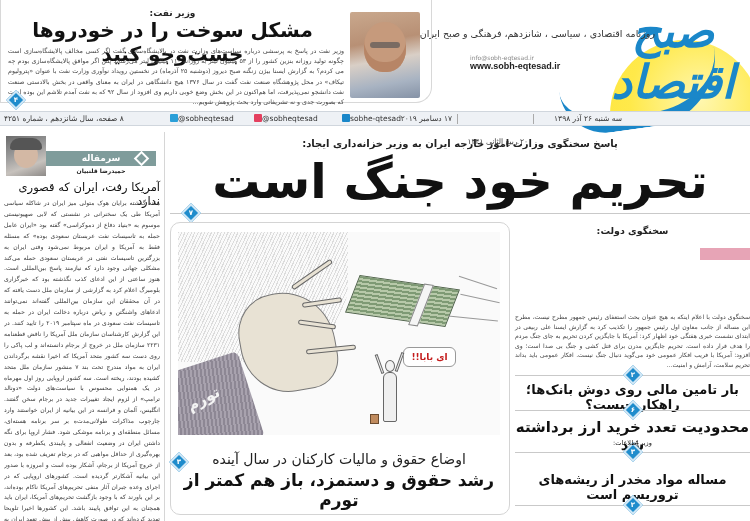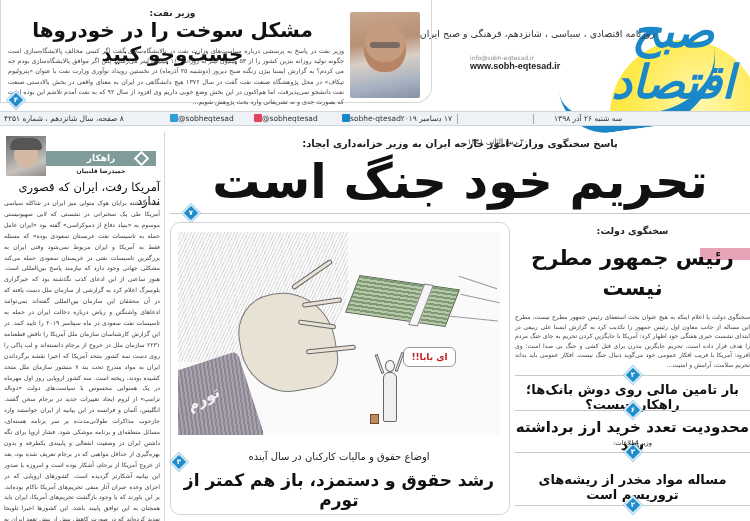--- a/index.html
+++ b/index.html
@@ -148,21 +148,21 @@
     text-align: center; line-height: 18px;
   }
   .cartoon .man {
     position: absolute; left: 205px; top: 140px; width: 14px; height: 50px; background: #efefef;
     border: 1px solid #666; border-radius: 6px 6px 2px 2px;
   }
   .cartoon .man-head { position: absolute; left: 207px; top: 128px; width: 10px; height: 12px; border-radius: 50%; background: #f2f2f2; border: 1px solid #666; }
   .cartoon .arm { position: absolute; width: 3px; height: 20px; background: #efefef; border: 1px solid #666; }
   .cartoon .bag { position: absolute; left: 192px; top: 182px; width: 9px; height: 10px; background: #c08b5e; border: 1px solid #6b4b2f; }
 
-  .cartoon-kicker { position: absolute; left: 178px; top: 451px; width: 322px; text-align: center; font-size: 10px; color: #222; }
+  .cartoon-kicker { position: absolute; left: 178px; top: 451px; width: 322px; text-align: center; font-size: 14px; color: #222; }
   .cartoon-headline { position: absolute; left: 178px; top: 470px; width: 322px; text-align: center; font-size: 17px; font-weight: bold; color: #111; }
 
   
   .r-kicker { position: absolute; left: 515px; top: 225px; width: 235px; text-align: center; font-size: 9.5px; font-weight: bold; color: #222; }
   .r-headline1 { position: absolute; left: 515px; top: 243px; width: 235px; text-align: center; font-size: 21px; font-weight: bold; color: #111; line-height: 30px; }
   .r-highlight { position: absolute; left: 700px; top: 248px; width: 50px; height: 12px; background: #e7a4b6; }
   .r-body {
     position: absolute; left: 515px; top: 312px; width: 235px; font-size: 6.1px; line-height: 9.5px;
     text-align: justify; color: #444;
   }
@@ -200,21 +200,21 @@
 </div>
 
 <div class="main-kicker">پاسخ سخنگوی وزارت امور خارجه ایران به وزیر خزانه‌داری ایجاد:</div>
 <div class="main-headline">تحریم خود جنگ است</div>
 <div class="rule-h" style="left:170px; top:213px; width:580px;"></div>
 <div class="diamond" style="left:184px; top:206px;">
     <span>۷</span>
   </div>
 
 <div class="editorial-photo"></div>
-<div class="editorial-band">راهکار</div>
+<div class="editorial-band">سرمقاله</div>
 <div class="editorial-diamond"></div>
 <div class="editorial-author">حمیدرضا قلنبیان</div>
 <div class="editorial-title">آمریکا رفت، ایران که قصوری ندارد</div>
 <div class="editorial-body">هفته گذشته برایان هوک متولی میز ایران در شاکله سیاسی آمریکا طی یک سخنرانی در نشستی که لابی صهیونیستی موسوم به «بنیاد دفاع از دموکراسی» گفته بود «ایران عامل حمله به تاسیسات نفت عربستان سعودی بوده» که مسئله فقط به آمریکا و ایران مربوط نمی‌شود وقتی ایران به بزرگترین تاسیسات نفتی در عربستان سعودی حمله می‌کند مشکلی جهانی وجود دارد که نیازمند پاسخ بین‌المللی است. هنوز ساعتی از این ادعای کذب نگذشته بود که خبرگزاری بلومبرگ اعلام کرد به گزارشی از سازمان ملل دست یافته که در آن محققان این سازمان بین‌المللی گفته‌اند نمی‌توانند ادعاهای واشنگتن و ریاض درباره دخالت ایران در حمله به تاسیسات نفت سعودی در ماه سپتامبر ۲۰۱۹ را تایید کنند. در این گزارش کارشناسان سازمان ملل آمریکا را ناقض قطعنامه ۲۲۳۱ سازمان ملل در خروج از برجام دانسته‌اند و لب پاکی را روی دست سه کشور متحد آمریکا که اخیرا نقشه برگرداندن ایران به مواد مندرج تحت بند ۷ منشور سازمان ملل متحد کشیده بودند، ریخته است. سه کشور اروپایی روز اول مهرماه در یک همنوایی محسوس با سیاست‌های دولت «دونالد ترامپ» از لزوم ایجاد تغییرات جدید در برجام سخن گفتند. انگلیس، آلمان و فرانسه در این بیانیه از ایران خواستند وارد چارچوب مذاکرات طولانی‌مدت‌ه بر سر برنامه هسته‌ای، مسائل منطقه‌ای و برنامه موشکی شود. فشار اروپا برای نگه داشتن ایران در وضعیت انفعالی و پایبندی یکطرفه و بدون بهره‌گیری از حداقل مواهبی که در برجام تعریف شده بود، بعد از خروج آمریکا از برجام، آشکار بوده است و امروزه با صدور این بیانیه آشکارتر گردیده است. کشورهای اروپایی که در اجرای وعده جبران آثار منفی تحریم‌های آمریکا ناکام بوده‌اند، بر این باورند که با وجود بازگشت تحریم‌های آمریکا، ایران باید همچنان به این توافق پایبند باشد. این کشورها اخیرا تلویحا تهدید کرده‌اند که در صورت کاهش بیش از پیش تعهد ایران به برجام، ممکن است به ساز و کار ماشه متوسل شده و تحریم‌های بین‌المللی را احیا کنند. اینکه سازمان ملل حاضر به تمکین از تهدیدات ظالمانه آمریکا و به تبع آن اروپا، ایران را محق در رفتار برجامی میداند...</div>
 <div class="col-divider"></div>
 
 <div class="cartoon-box"></div>
 <div class="cartoon">
   <div class="hatching"></div>
   <div class="sleeve"></div>
@@ -238,21 +238,20 @@
 </div>
 <div class="cartoon-kicker">اوضاع حقوق و مالیات کارکنان در سال آینده</div>
 <div class="diamond" style="left:172px; top:455px;">
     <span>۳</span>
   </div>
 <div class="cartoon-headline">رشد حقوق و دستمزد، باز هم کمتر از تورم</div>
 
 <div class="r-kicker">سخنگوی دولت:</div>
 <div class="r-highlight"></div>
 <div class="r-headline1">
-  <div>رئیس جمهور مطرح نیست</div>
 </div>
 <div class="r-body">سخنگوی دولت با اعلام اینکه به هیچ عنوان بحث استعفای رئیس جمهور مطرح نیست، مطرح این مساله از جانب معاون اول رئیس جمهور را تکذیب کرد به گزارش ایسنا علی ربیعی در ابتدای نشست خبری هفتگی خود اظهار کرد: آمریکا با جایگزین کردن تحریم به جای جنگ مردم را هدف قرار داده است. تحریم جایگزین مدرن برای قتل کشی و جنگ بی صدا است؛ وی افزود: آمریکا با فریب افکار عمومی خود می‌گوید دنبال جنگ نیست. افکار عمومی باید بداند تحریم سلامت، آرامش و امنیت...</div>
 
 <div class="rule-h" style="left:515px; top:375px; width:235px;"></div>
 <div class="diamond" style="left:626px; top:368px;">
     <span>۲</span>
   </div>
 <div class="r-item" style="top:382px; font-size:13px;">بار تامین مالی روی دوش بانک‌ها؛ راهکار چیست؟</div>
 
 <div class="rule-h" style="left:515px; top:410px; width:235px;"></div>

